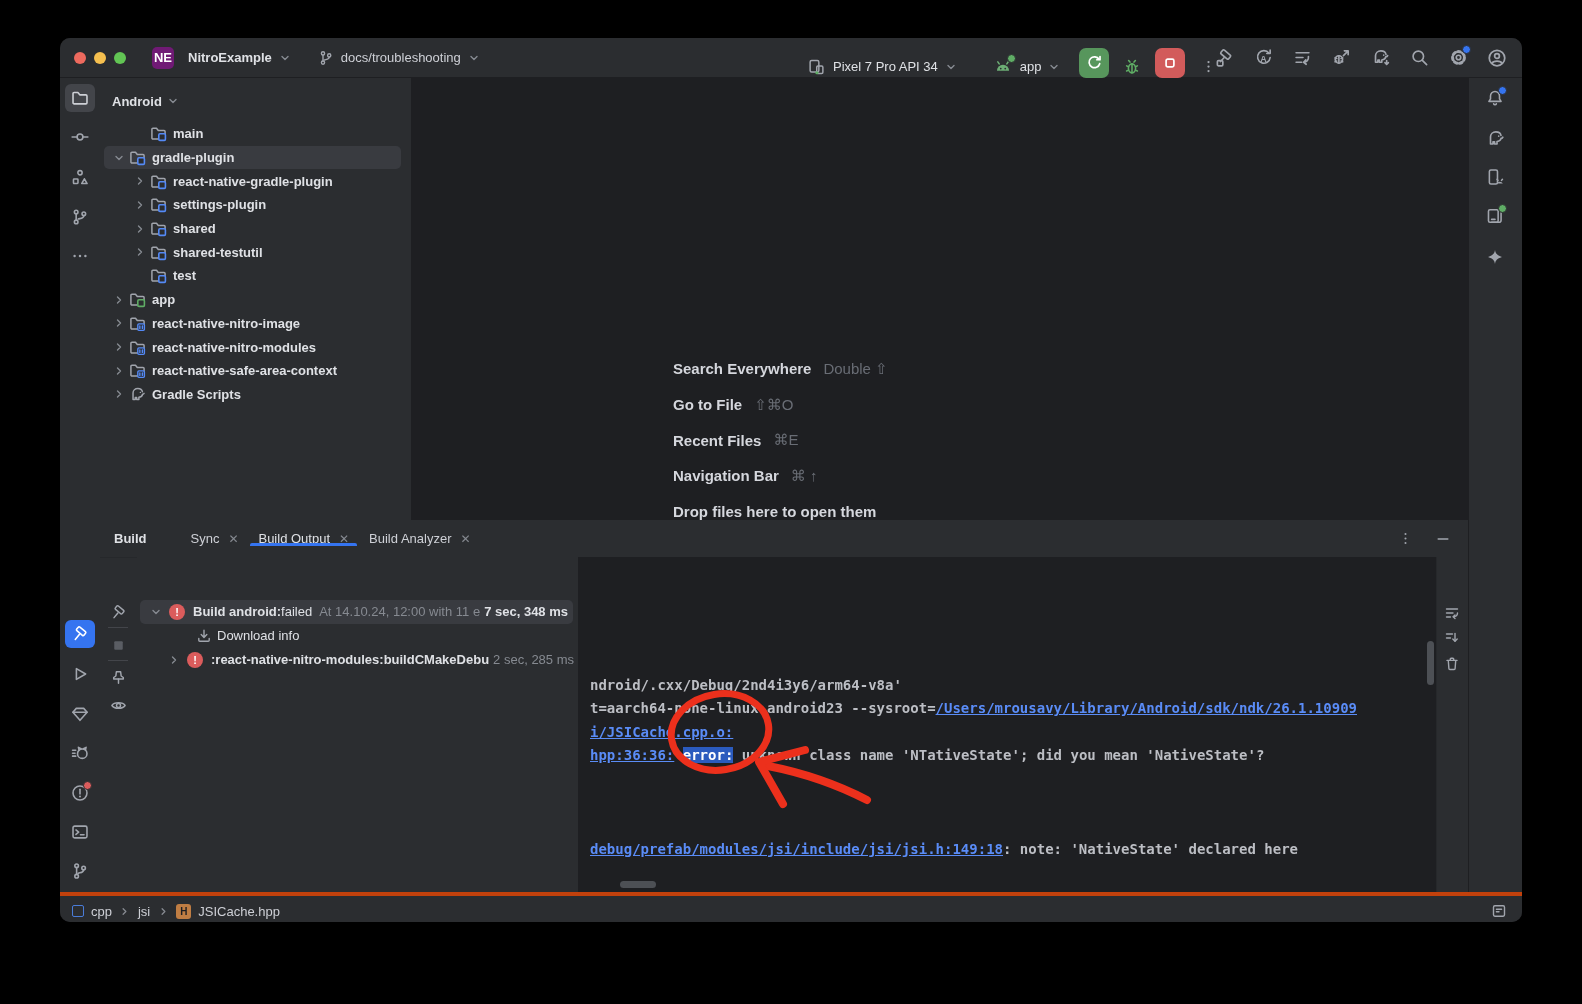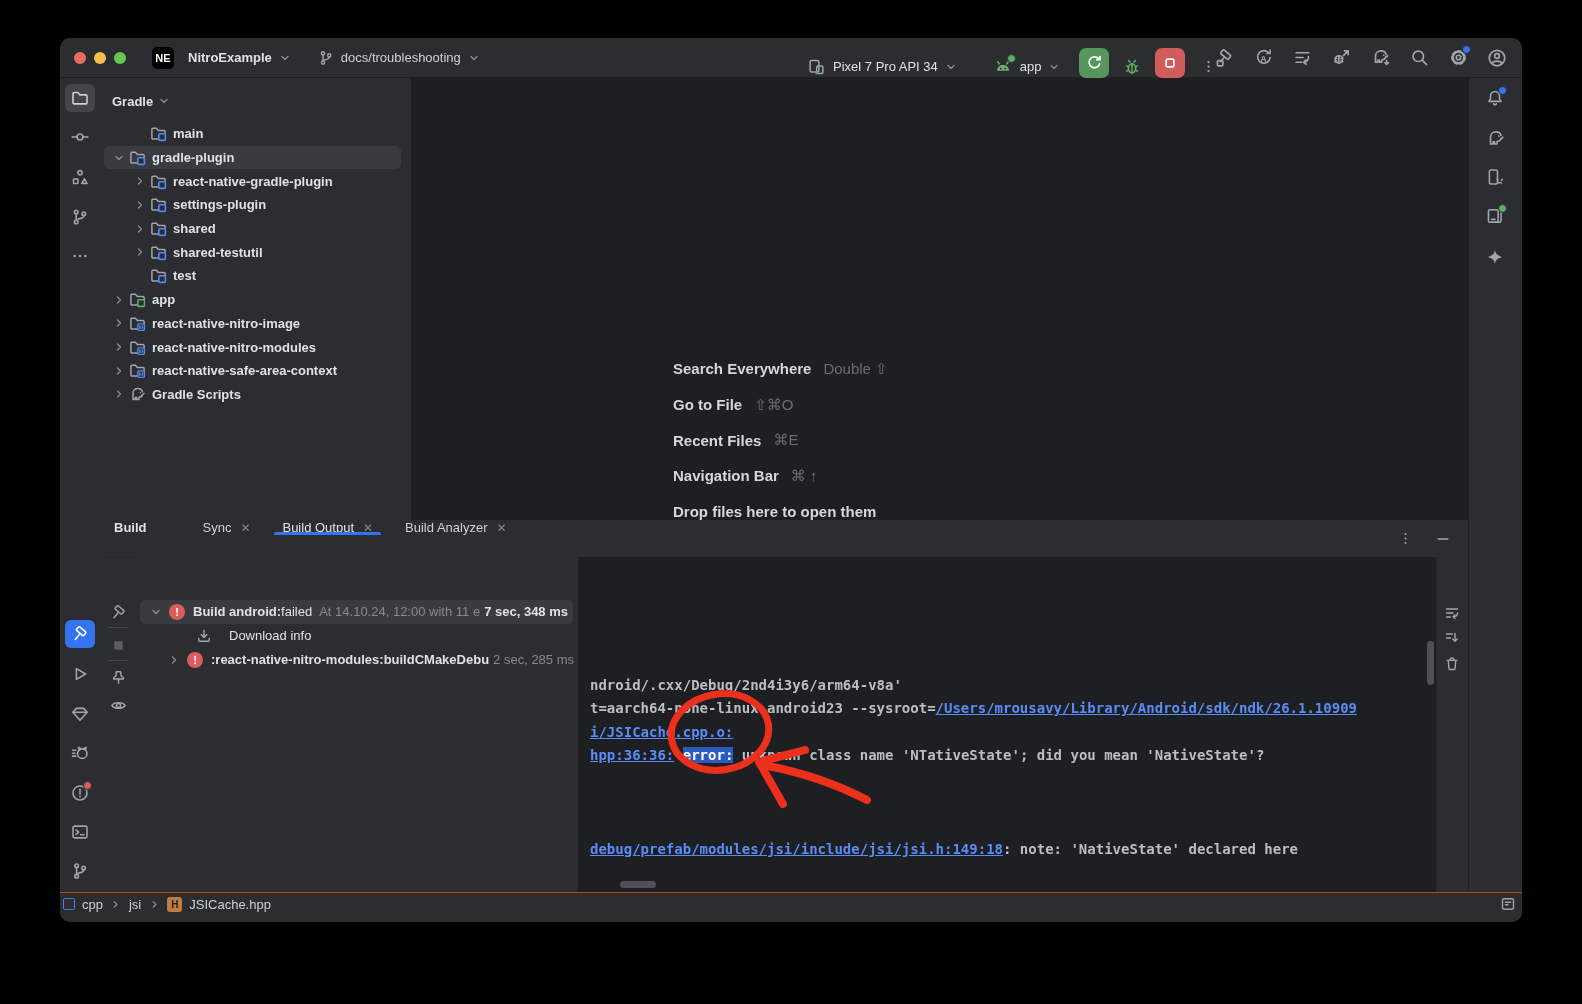--- a/index.html
+++ b/index.html
@@ -5,21 +5,21 @@
   html,body{margin:0;padding:0;background:#000;}
   body{width:1582px;height:1004px;position:relative;font-family:"Liberation Sans",sans-serif;overflow:hidden;}
   .window{position:absolute;left:60px;top:38px;width:1462px;height:884px;background:#1e1f22;border-radius:10px;overflow:hidden;color:#dfe1e5;font-size:13px;box-shadow:0 20px 60px rgba(0,0,0,.6);}
   svg{display:block;fill:none;stroke:currentColor;stroke-width:1.4;stroke-linecap:round;stroke-linejoin:round;}
   .ic{width:22px;height:22px;display:flex;align-items:center;justify-content:center;color:#a1a5ad;position:relative;flex:none;}
   .dot{position:absolute;width:7px;height:7px;border-radius:50%;border:1.5px solid #2b2d30;}
   
   .titlebar{position:absolute;left:0;top:0;right:0;height:40px;background:#2b2d30;border-bottom:1px solid #1e1f22;display:flex;align-items:center;padding:0 14px;box-sizing:border-box;}
   .lights{display:flex;gap:8px;margin-right:26px;}
   .light{width:12px;height:12px;border-radius:50%;}
-  .badge-ne{width:22px;height:22px;border-radius:5px;background:#000000;color:#fff;font-weight:bold;font-size:11px;display:flex;align-items:center;justify-content:center;margin-right:8px;}
+  .badge-ne{width:22px;height:22px;border-radius:5px;background:#701a75;color:#fff;font-weight:bold;font-size:13px;display:flex;align-items:center;justify-content:center;margin-right:8px;}
   .tb-group{display:flex;align-items:center;gap:6px;}
   .tb-name{font-weight:bold;color:#dfe1e5;}
   .tb-branch{color:#ced0d6;}
   .chev{color:#868a91;}
   .tb-center{position:absolute;left:745px;display:flex;align-items:flex-end;margin-top:10px;}
   .runbtn{width:30px;height:30px;border-radius:7px;display:flex;align-items:center;justify-content:center;}
   .run-green{background:#57965c;color:#fff;}
   .stop-red{background:#d25b5b;color:#fff;}
   .tb-right{margin-left:auto;display:flex;align-items:center;gap:17px;}
   
@@ -42,21 +42,21 @@
   .tlabel{font-weight:bold;color:#dfe1e5;white-space:nowrap;}
   .ind0{padding-left:10px;} .ind1{padding-left:31px;}
   
   .editor{position:absolute;left:353px;top:41px;width:1055px;height:441px;background:#1e1f22;}
   .shortcuts{position:absolute;left:260px;top:272px;}
   .sc-row{height:35.7px;display:flex;align-items:center;gap:12px;font-size:15px;}
   .sc-label{color:#d5d7dd;font-weight:bold;}
   .sc-keys{color:#696d75;}
   
   .build{position:absolute;left:40px;top:482px;width:1368px;height:372px;background:#2b2d30;}
-  .b-tabs{position:absolute;left:0;top:0;right:0;height:37px;border-bottom:1px solid #26282b;display:flex;align-items:flex-start;padding-left:14px;gap:12px;}
+  .b-tabs{position:absolute;left:0;top:0;right:0;height:37px;border-bottom:1px solid #26282b;display:flex;align-items:center;padding-left:14px;}
   .b-title{font-weight:bold;display:flex;align-items:center;margin-right:34px;}
   .b-tab{display:flex;align-items:center;gap:9px;padding:0 10px;color:#ced0d6;position:relative;}
   .b-tab .x{color:#868a91;font-size:12px;}
   .b-tab.sel{color:#dfe1e5;}
   .b-tab.sel::after{content:"";position:absolute;left:2px;right:2px;bottom:0;height:3px;background:#3574f0;border-radius:2px 2px 0 0;}
   .b-tabs-right{position:absolute;right:14px;top:0;height:37px;display:flex;align-items:center;gap:16px;color:#a1a5ad;}
   .b-strip{position:absolute;left:0;top:37px;width:37px;bottom:0;border-right:1px solid #26282b;}
   .b-strip .abtn{left:4px;width:28px;}
   .b-sep{position:absolute;left:8px;width:20px;height:1px;background:#43454a;}
   .b-tree{position:absolute;left:37px;top:37px;width:441px;bottom:0;background:#2b2d30;overflow:hidden;}
@@ -71,21 +71,21 @@
   
   .console{position:absolute;left:478px;top:37px;width:859px;bottom:0;background:#1e1f22;overflow:hidden;font-family:"DejaVu Sans Mono",monospace;font-size:14px;color:#bcbec4;font-weight:bold;}
   .cline{position:relative;height:23.4px;line-height:23.4px;white-space:pre;padding-left:12px;}
   .cstack{position:absolute;left:0;top:117px;right:0;}
   .seg-link{color:#5a8cf7;text-decoration:underline;}
   .seg-hl{background:#2b5bbe;color:#fff;}
   .c-toolbar{position:absolute;right:0;top:37px;width:31px;bottom:0;background:#2b2d30;border-left:1px solid #26282b;}
   .c-toolbar .abtn{left:2px;width:26px;height:24px;}
   .vscroll{position:absolute;border-radius:4px;background:#4d5055;}
   
-  .statusbar{position:absolute;left:0;right:0;bottom:0;height:30px;background:#2b2d30;border-top:1px solid #c2410c;display:flex;align-items:flex-start;padding:0 3px;box-sizing:border-box;color:#ced0d6;}
+  .statusbar{position:absolute;left:0;right:0;bottom:0;height:30px;background:#2b2d30;border-top:4px solid #c2410c;display:flex;align-items:flex-end;padding:0 12px;box-sizing:border-box;color:#ced0d6;}
   .crumb{display:flex;align-items:center;gap:7px;}
   .blue-sq{width:10px;height:10px;border:1.5px solid #4a7cd8;border-radius:2px;}
   .h-badge{width:15px;height:15px;border-radius:3px;background:#bf7d43;color:#1e1f22;font-weight:bold;font-size:10px;display:flex;align-items:center;justify-content:center;}
   .annot{position:absolute;inset:0;pointer-events:none;z-index:6;}
 </style>
 </head>
 <body>
 
 <div class="window">
 
@@ -395,21 +395,21 @@
         <span>
           <svg width="18" height="18" viewBox="0 0 16 16">
             <path d="M8 1.8c.5 3.2 1.6 4.6 6.2 6.2-4.6 1.6-5.7 3-6.2 6.2-.5-3.2-1.6-4.6-6.2-6.2 4.6-1.6 5.7-3 6.2-6.2z" fill="currentColor" stroke="none"></path>
           </svg>
         </span>
       </div>
   </div>
 
   <div class="project">
     <div class="p-head">
-      <span>Gradle</span>
+      <span>Android</span>
       <span class="ic chev" style="width:14px">
           <svg width="12" height="12" viewBox="0 0 12 12">
             <path d="M3 4.5l3 3 3-3"></path>
           </svg>
         </span>
     </div>
     <div class="tree">
       <div class="trow ind1">
         <span class="tchev"></span>
         <span class="ticon">
@@ -676,21 +676,21 @@
         <span class="bt-gray" style="margin-left:7px">At 14.10.24, 12:00 with 11 er</span>
         <span class="bt-dur" style="padding-right:8px">7 sec, 348 ms</span>
       </div>
       <div class="btrow" style="top:67px">
         <span class="ic" style="margin-left:58px;width:18px;height:18px">
             <svg width="16" height="16" viewBox="0 0 16 16">
               <path d="M8 2.2v7M5.2 6.6L8 9.4l2.8-2.8"></path>
               <path d="M2.8 10.4v1.8c0 .6.4 1 1 1h8.4c.6 0 1-.4 1-1v-1.8"></path>
             </svg>
           </span>
-        <span style="margin-left:16px">Download info</span>
+        <span style="margin-left:4px">Download info</span>
       </div>
       <div class="btrow" style="top:91px">
         <span class="tchev" style="margin-left:28px">
             <svg width="12" height="12" viewBox="0 0 12 12">
               <path d="M4.5 3l3 3-3 3"></path>
             </svg>
           </span>
         <span class="err-badge" style="margin:0 8px 0 4px">!</span>
         <span class="bt-bold" style="overflow:hidden;flex:0 1 auto">:react-native-nitro-modules:buildCMakeDebu</span>
         <span class="bt-dur-gray">2 sec, 285 ms</span>

